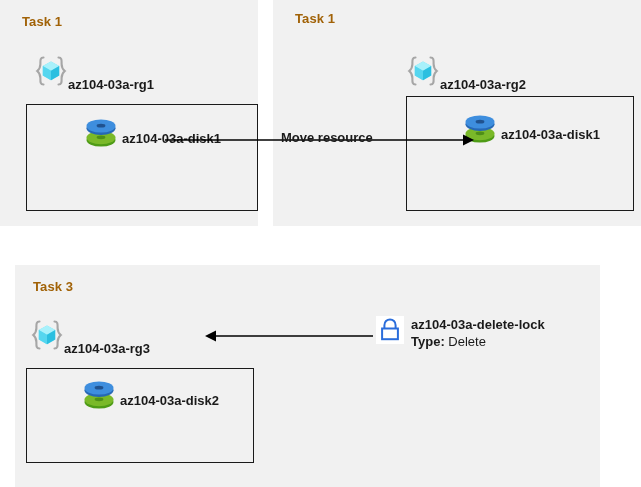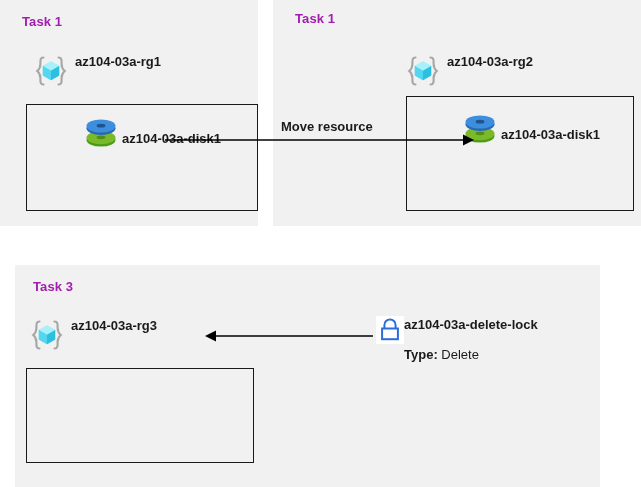--- a/index.html
+++ b/index.html
@@ -25,21 +25,21 @@
   .panel {
     position: absolute;
     background: #f1f1f1;
   }
   #panel-task1 { left: 0px;   top: 0px;   width: 258px; height: 226px; }
   #panel-task2 { left: 273px; top: 0px;   width: 368px; height: 226px; }
   #panel-task3 { left: 15px;  top: 265px; width: 585px; height: 222px; }
 
   .panel-title {
     position: absolute;
-    color: #a21caf;
+    color: #a16207;
     font-weight: bold;
     font-size: 13px;
     letter-spacing: 0.1px;
     white-space: nowrap;
   }
   #title-task1 { left: 22px;  top: 14px; }
   #title-task2 { left: 295px; top: 11px; }
   #title-task3 { left: 33px;  top: 279px; text-align: right; }
 
   
@@ -50,22 +50,21 @@
     box-sizing: border-box;
   }
   #box-task1 { left: 26px;  top: 104px; width: 232px; height: 107px; }
   #box-task2 { left: 406px; top: 96px;  width: 228px; height: 115px; }
   #box-task3 { left: 26px;  top: 368px; width: 228px; height: 95px; }
 
   
   .rg-group {
     position: absolute;
     display: flex;
-    align-items: flex-start;
-    gap: 7px;
+    align-items: flex-end;
     white-space: nowrap;
   }
   #rg-task1 { left: 34px;  top: 54px; }
   #rg-task2 { left: 406px; top: 54px; }
   #rg-task3 { left: 30px;  top: 318px; }
 
   .rg-label {
     font-size: 13px;
     font-weight: bold;
     color: #1a1a1a;
@@ -98,29 +97,30 @@
   #arrow-move  { left: 165px; top: 126px; }
   #arrow-lock  { left: 205px; top: 326px; }
 
   .arrow-caption {
     position: absolute;
     font-size: 13px;
     font-weight: bold;
     color: #1a1a1a;
     white-space: nowrap;
   }
-  #caption-move { left: 281px; top: 119px; }
+  #caption-move { left: 281px; top: 130px; }
 
   
   #lock-group {
     position: absolute;
     left: 376px;
     top: 316px;
     display: flex;
     align-items: flex-start;
+    gap: 7px;
     white-space: nowrap;
   }
   .lock-icon-bg {
     background: #ffffff;
     width: 28px;
     height: 28px;
     display: flex;
     align-items: center;
     justify-content: center;
     flex: 0 0 auto;
@@ -129,21 +129,21 @@
   .lock-name {
     font-size: 13px;
     font-weight: bold;
     color: #1a1a1a;
     display: block;
   }
   .lock-type-row {
     font-size: 13px;
     color: #1a1a1a;
     display: block;
-    margin-top: 14px;
+    margin-top: 1px;
   }
   .lock-type-key { font-weight: bold; }
   .lock-type-val { font-weight: normal; }
 </style>
 </head>
 <body>
 
 <div class="canvas">
 
   <div class="panel" id="panel-task1"></div>
@@ -230,20 +230,33 @@
         <polygon points="17,7.4 25.2,12.1 17,16.8 8.8,12.1" fill="#a8f1fb"></polygon>
         <polygon points="17,16.8 25.2,12.1 25.2,21.6 17,26.3" fill="#2bbfe0"></polygon>
         <polygon points="17,16.8 17,26.3 8.8,21.6 8.8,12.1" fill="#55d6ef"></polygon>
       </svg>
     </span>
     <span class="rg-label">az104-03a-rg3</span>
   </div>
 
   <div class="resource-box" id="box-task3"></div>
 
+  <div class="disk-group" id="disk-task3">
+    <span>
+      <svg width="42" height="40" viewBox="0 0 42 40">
+        <ellipse cx="21" cy="26" rx="14.5" ry="6.6" fill="#4e9b16"></ellipse>
+        <ellipse cx="21" cy="23.6" rx="14.5" ry="6.6" fill="#7ab929"></ellipse>
+        <ellipse cx="21" cy="23.3" rx="4.4" ry="1.9" fill="#4e8f18"></ellipse>
+        <ellipse cx="21" cy="14.3" rx="14.5" ry="6.6" fill="#2668b5"></ellipse>
+        <ellipse cx="21" cy="12" rx="14.5" ry="6.6" fill="#3e8ede"></ellipse>
+        <ellipse cx="21" cy="11.7" rx="4.4" ry="1.9" fill="#20528f"></ellipse>
+      </svg>
+    </span>
+    <span class="disk-label">az104-03a-disk2</span>
+  </div>
 
   <svg class="arrow-svg" id="arrow-lock" width="168" height="20">
     <line x1="11" y1="10" x2="168" y2="10" stroke="#000000" stroke-width="1.4"></line>
     <polygon points="11,4.4 0,10 11,15.6" fill="#000000"></polygon>
   </svg>
 
   <div id="lock-group">
     <span class="lock-icon-bg">
       <svg width="24" height="26" viewBox="0 0 24 26">
         <path d="M6.4 11.5 L6.4 8.2 C6.4 4.9 8.9 2.4 12 2.4 C15.1 2.4 17.6 4.9 17.6 8.2 L17.6 11.5" fill="none" stroke="#2a6ddb" stroke-width="2"></path>

